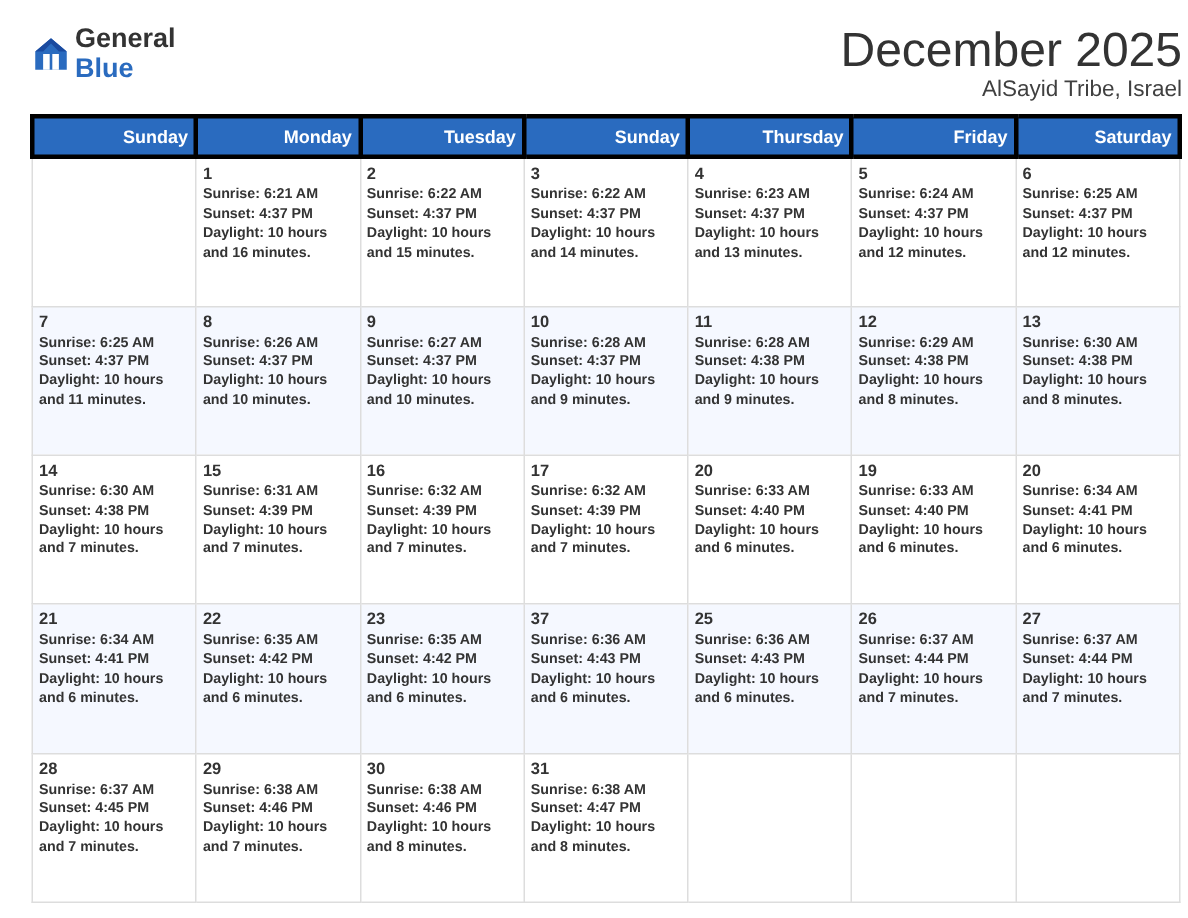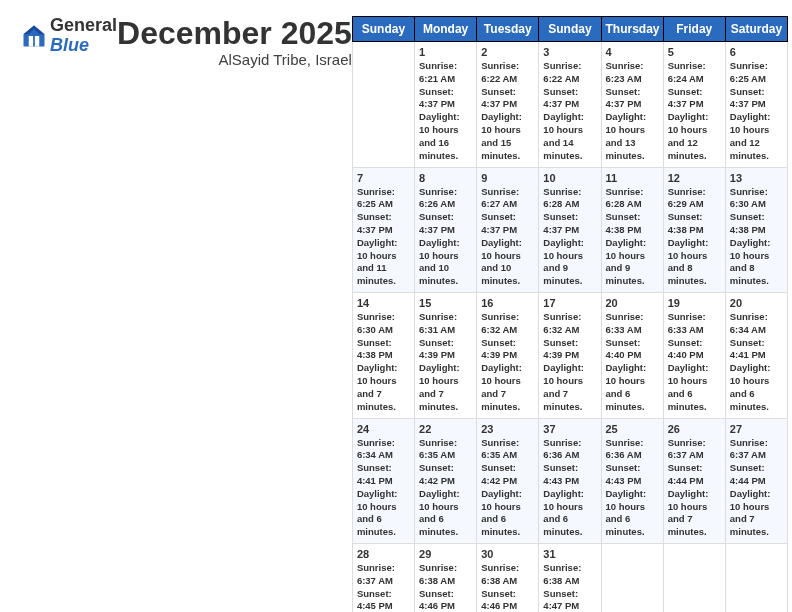--- a/index.html
+++ b/index.html
@@ -8,21 +8,21 @@
       height: 612px;
       font-family: Arial, sans-serif;
       background: #fff;
       overflow: hidden;
     }
     .page {
       width: 792px;
       height: 612px;
       padding: 16px 4px 10px 20px;
       display: flex;
-      flex-direction: row;
+      flex-direction: column;
     }
     .header {
       display: flex;
       align-items: flex-start;
       justify-content: space-between;
       margin-bottom: 8px;
     }
     .logo {
       display: flex;
       align-items: center;
@@ -35,55 +35,54 @@
     }
     .logo-general {
       font-size: 18px;
       font-weight: bold;
       color: #333;
     }
     .logo-blue {
       font-size: 18px;
       font-weight: bold;
       color: #2a6bbf;
-      font-style: italic;
     }
     .logo-icon {
       width: 28px;
       height: 28px;
       margin-right: 2px;
     }
     .title-block {
       text-align: right;
     }
     .month-title {
       font-size: 32px;
-      font-weight: bold;
+      font-weight: normal;
       color: #333;
       line-height: 1.1;
     }
     .subtitle {
       font-size: 15px;
       color: #404040;
     }
     .calendar {
       flex: 1;
       border: 1px solid #ccc;
       border-collapse: collapse;
       width: 100%;
       table-layout: fixed;
     }
     .calendar th {
       background: #2a6bbf;
       color: #fff;
       font-size: 12px;
       font-weight: bold;
       padding: 5px 4px;
-      text-align: center;
-      border: 1px solid #000000;
+      text-align: right;
+      border: 3px solid #000000;
     }
     .calendar td {
       vertical-align: top;
       font-size: 10px;
       color: #333;
       padding: 4px 4px;
       border: 1px solid #ddd;
       height: 88px;
     }
     .day-num {
@@ -163,21 +162,21 @@
         <tr>
           <td><span class="day-num">14</span><span class="day-info">Sunrise: 6:30 AM<br>Sunset: 4:38 PM<br>Daylight: 10 hours and 7 minutes.</span></td>
           <td><span class="day-num">15</span><span class="day-info">Sunrise: 6:31 AM<br>Sunset: 4:39 PM<br>Daylight: 10 hours and 7 minutes.</span></td>
           <td><span class="day-num">16</span><span class="day-info">Sunrise: 6:32 AM<br>Sunset: 4:39 PM<br>Daylight: 10 hours and 7 minutes.</span></td>
           <td><span class="day-num">17</span><span class="day-info">Sunrise: 6:32 AM<br>Sunset: 4:39 PM<br>Daylight: 10 hours and 7 minutes.</span></td>
           <td><span class="day-num">20</span><span class="day-info">Sunrise: 6:33 AM<br>Sunset: 4:40 PM<br>Daylight: 10 hours and 6 minutes.</span></td>
           <td><span class="day-num">19</span><span class="day-info">Sunrise: 6:33 AM<br>Sunset: 4:40 PM<br>Daylight: 10 hours and 6 minutes.</span></td>
           <td><span class="day-num">20</span><span class="day-info">Sunrise: 6:34 AM<br>Sunset: 4:41 PM<br>Daylight: 10 hours and 6 minutes.</span></td>
         </tr>
         <tr>
-          <td><span class="day-num">24</span><span class="day-info">Sunrise: 6:34 AM<br>Sunset: 4:41 PM<br>Daylight: 10 hours and 6 minutes.</span></td>
+          <td><span class="day-num">21</span><span class="day-info">Sunrise: 6:34 AM<br>Sunset: 4:41 PM<br>Daylight: 10 hours and 6 minutes.</span></td>
           <td><span class="day-num">22</span><span class="day-info">Sunrise: 6:35 AM<br>Sunset: 4:42 PM<br>Daylight: 10 hours and 6 minutes.</span></td>
           <td><span class="day-num">23</span><span class="day-info">Sunrise: 6:35 AM<br>Sunset: 4:42 PM<br>Daylight: 10 hours and 6 minutes.</span></td>
           <td><span class="day-num">37</span><span class="day-info">Sunrise: 6:36 AM<br>Sunset: 4:43 PM<br>Daylight: 10 hours and 6 minutes.</span></td>
           <td><span class="day-num">25</span><span class="day-info">Sunrise: 6:36 AM<br>Sunset: 4:43 PM<br>Daylight: 10 hours and 6 minutes.</span></td>
           <td><span class="day-num">26</span><span class="day-info">Sunrise: 6:37 AM<br>Sunset: 4:44 PM<br>Daylight: 10 hours and 7 minutes.</span></td>
           <td><span class="day-num">27</span><span class="day-info">Sunrise: 6:37 AM<br>Sunset: 4:44 PM<br>Daylight: 10 hours and 7 minutes.</span></td>
         </tr>
         <tr>
           <td><span class="day-num">28</span><span class="day-info">Sunrise: 6:37 AM<br>Sunset: 4:45 PM<br>Daylight: 10 hours and 7 minutes.</span></td>
           <td><span class="day-num">29</span><span class="day-info">Sunrise: 6:38 AM<br>Sunset: 4:46 PM<br>Daylight: 10 hours and 7 minutes.</span></td>

